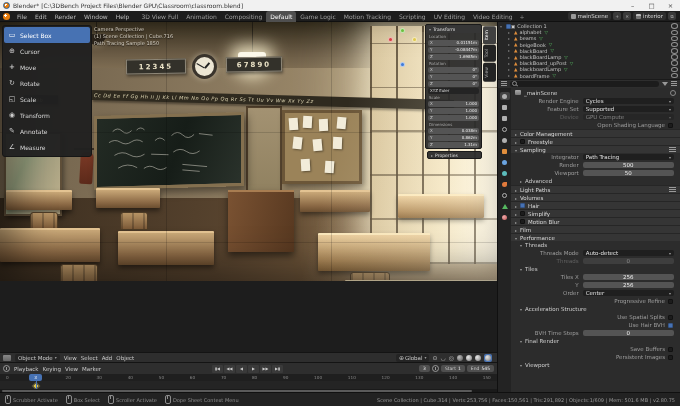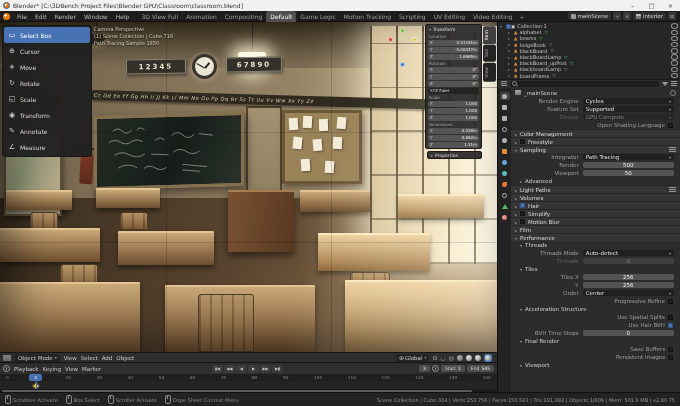--- a/index.html
+++ b/index.html
@@ -18,21 +18,21 @@
   .wstabs{display:flex;margin-left:4px;height:100%;align-items:center;}
   .wstab{padding:0 4px;height:11px;line-height:11px;color:#9f9f9f;white-space:nowrap;}
   .wstab.active{background:#4f4f4f;color:#fff;border-radius:3px 3px 0 0;}
   .wstab.plus{color:#8a8a8a;padding:0 3px;}
   .db-group{margin-left:auto;display:flex;align-items:center;gap:2px;padding-right:4px;}
   .db-field{display:flex;align-items:center;background:#2e2e2e;border-radius:2px;height:8px;padding:0 3px;font-size:5.5px;color:#ddd;gap:2px;white-space:nowrap;}
   .db-ic{width:5px;height:5px;border-radius:1px;background:#9a9a9a;display:inline-block;}
   .db-ic.layers{background:linear-gradient(#bbb 0 40%,#777 41% 100%);}
   .mini-btn{width:8px;height:8px;background:#3a3a3a;border-radius:2px;display:flex;align-items:center;justify-content:center;font-size:4.5px;color:#bbb;}
   
-  .viewport{position:absolute;top:22px;left:0;width:497px;height:330px;overflow:hidden;background:#6b5a45;}
+  .viewport{position:absolute;top:22px;left:0;width:497px;height:259px;overflow:hidden;background:#6b5a45;}
   .lyr{position:absolute;}
   .scn-ceiling{top:0;left:0;right:0;height:46px;background:linear-gradient(#38301f,#6b5c46 70%,#7d6c52);}
   .scn-wall{top:46px;left:0;right:0;height:130px;background:linear-gradient(100deg,#6e5f49,#96história 0);background:linear-gradient(100deg,#6e5f49 0%,#8b7a5f 45%,#ab9774 80%,#c7b38c 100%);}
   .scn-floor{top:176px;left:0;right:0;bottom:0;background:linear-gradient(100deg,#3a2d1f 0%,#57432e 45%,#7a5f40 75%,#a8875c 100%);}
   .guide-v{top:0;bottom:0;width:1px;background:rgba(0,0,0,.16);}
   .guide-h{left:0;right:0;height:1px;background:rgba(0,0,0,.14);}
   .cord{width:1px;background:#241f16;}
   .lampglow{width:28px;height:19px;border-radius:3px 3px 14px 14px;background:#fdf9ea;box-shadow:0 0 16px 7px rgba(255,246,210,.85);}
   .lampdark{width:20px;height:11px;border-radius:0 0 10px 10px;background:#2c251b;box-shadow:0 2px 6px rgba(255,240,200,.25);}
   .scn-map{left:4px;top:110px;width:58px;height:84px;background:linear-gradient(115deg,#b3a684 0%,#8e9878 35%,#a49f80 60%,#c0b28e 100%);border:2px solid #5e4e38;box-sizing:border-box;box-shadow:2px 3px 5px rgba(0,0,0,.4);}

